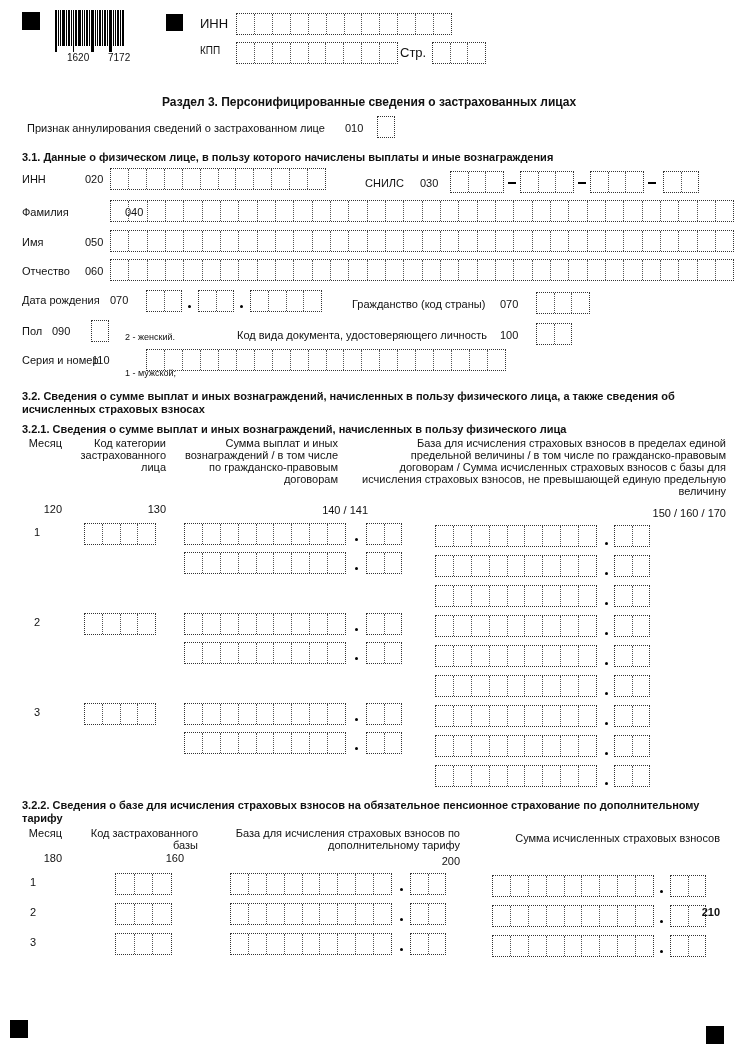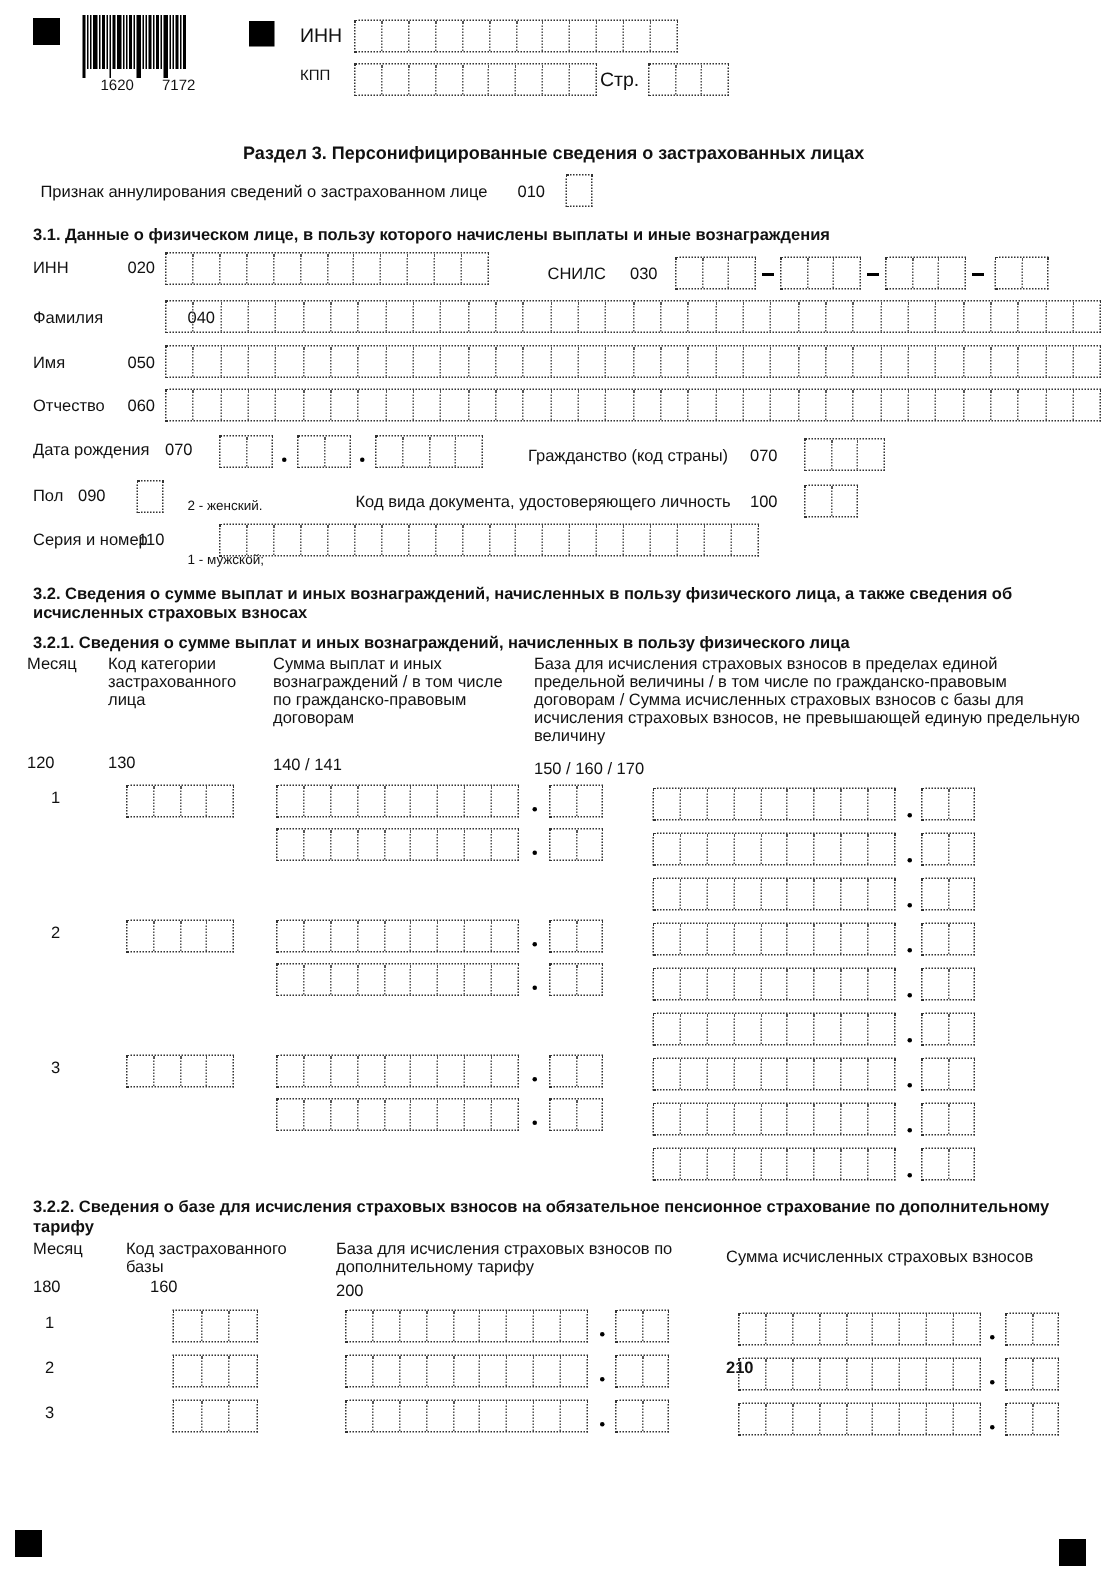--- a/index.html
+++ b/index.html
@@ -1,20 +1,20 @@
 <!DOCTYPE html>
 <html><head>
 <meta charset="utf-8">
 <style>
   html,body{margin:0;padding:0;background:#fff;}
   body{width:734px;height:1052px;position:relative;overflow:hidden;font-family:"Liberation Sans",sans-serif;color:#111;}
   .marker{position:absolute;background:#000;}
   .t{position:absolute;font-size:11px;white-space:nowrap;}
   .tb{position:absolute;font-size:11px;font-weight:bold;white-space:nowrap;}
-  .tc{position:absolute;font-size:11px;text-align:left;line-height:12px;}
+  .tc{position:absolute;font-size:11px;text-align:right;line-height:12px;}
   .cells{position:absolute;display:flex;border:1px dotted #333;box-sizing:border-box;}
   .cell{flex:1;border-left:1px dotted #555;box-sizing:border-box;}
   .cell:first-child{border-left:none;}
   .dot{position:absolute;width:3px;height:3px;border-radius:50%;background:#000;}
   .dash{position:absolute;width:8px;height:1.5px;background:#000;}
   .barcode{position:absolute;display:flex;align-items:stretch;height:40px;}
   .barcode span{display:block;background:#000;margin-right:1px;}
 </style>
 </head>
 <body>

